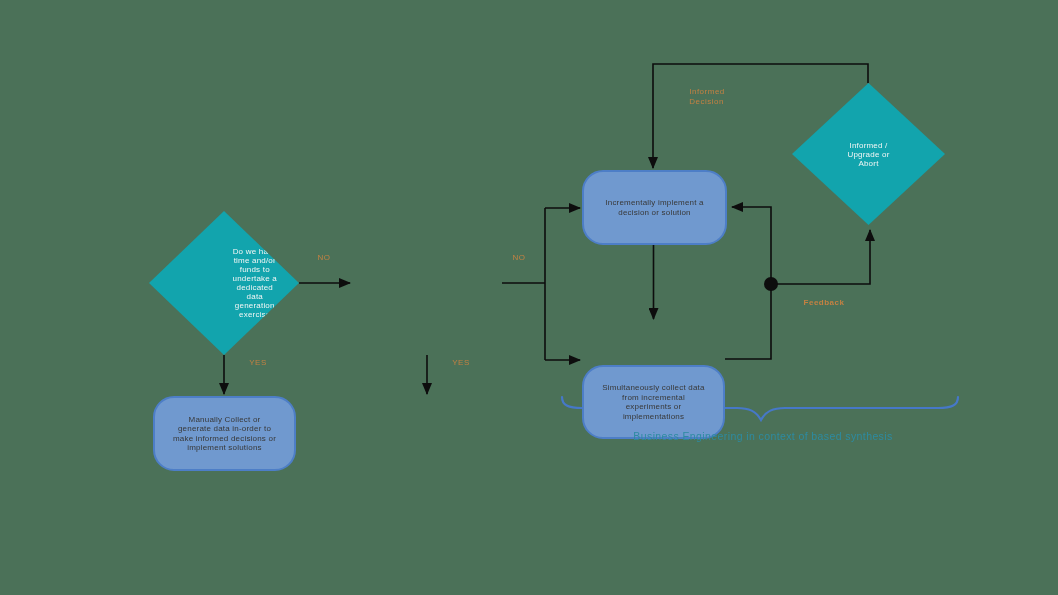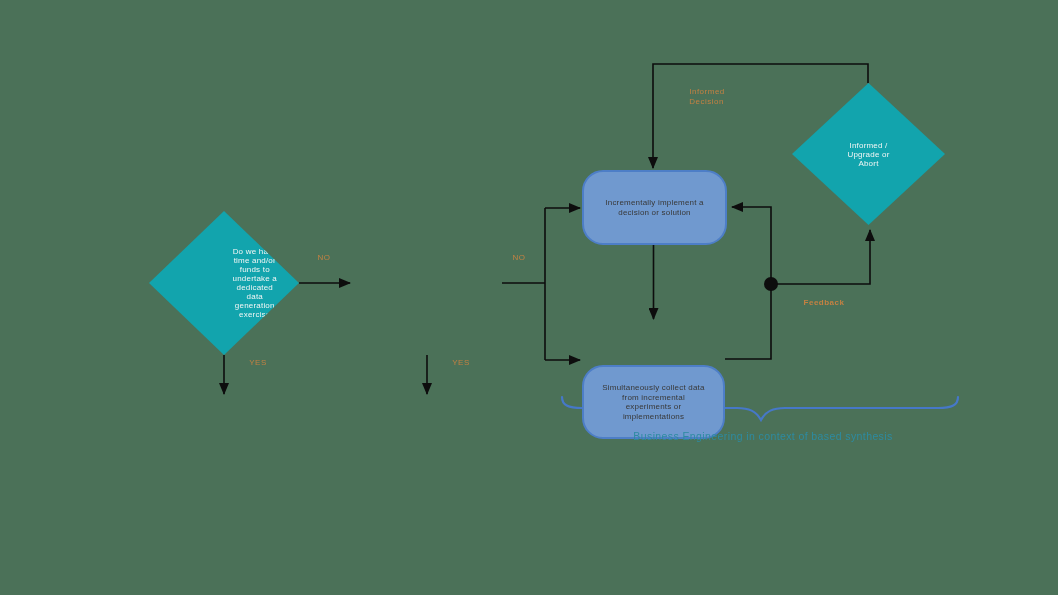--- a/index.html
+++ b/index.html
@@ -86,20 +86,26 @@
 decision or solution</span>
   </div>
 
   <div class="node process" style="left:582px;top:321px;width:143px;height:74px;padding:0 8px;margin-top:44px;">
     <span>Simultaneously collect data
 from incremental
 experiments or
 implementations</span>
   </div>
 
+  <div class="node process" style="left:153px;top:396px;width:143px;height:75px;padding:0 8px;">
+    <span>Manually Collect or
+generate data in-order to
+make informed decisions or
+implement solutions</span>
+  </div>
 
 
   <div class="edge-label" style="left:324px;top:258px;">NO</div>
   <div class="edge-label" style="left:258px;top:363px;">YES</div>
   <div class="edge-label" style="left:519px;top:258px;">NO</div>
   <div class="edge-label" style="left:461px;top:363px;">YES</div>
   <div class="edge-label" style="left:707px;top:96px;">Informed
 Decision</div>
   <div class="edge-label" style="left:824px;top:303px;font-weight:bold;">Feedback</div>
 

